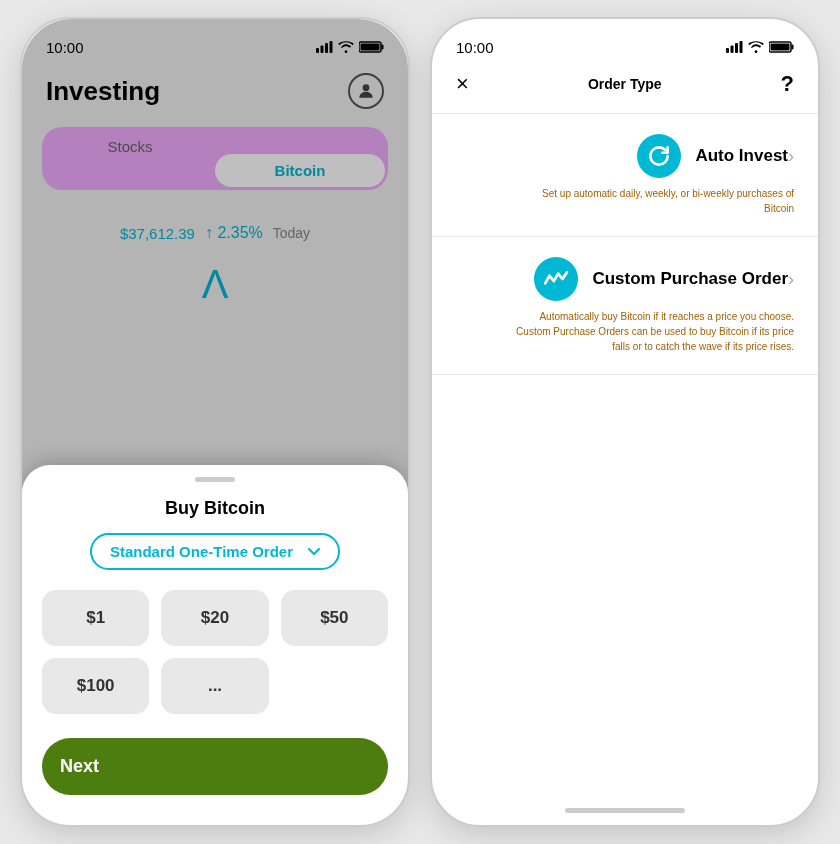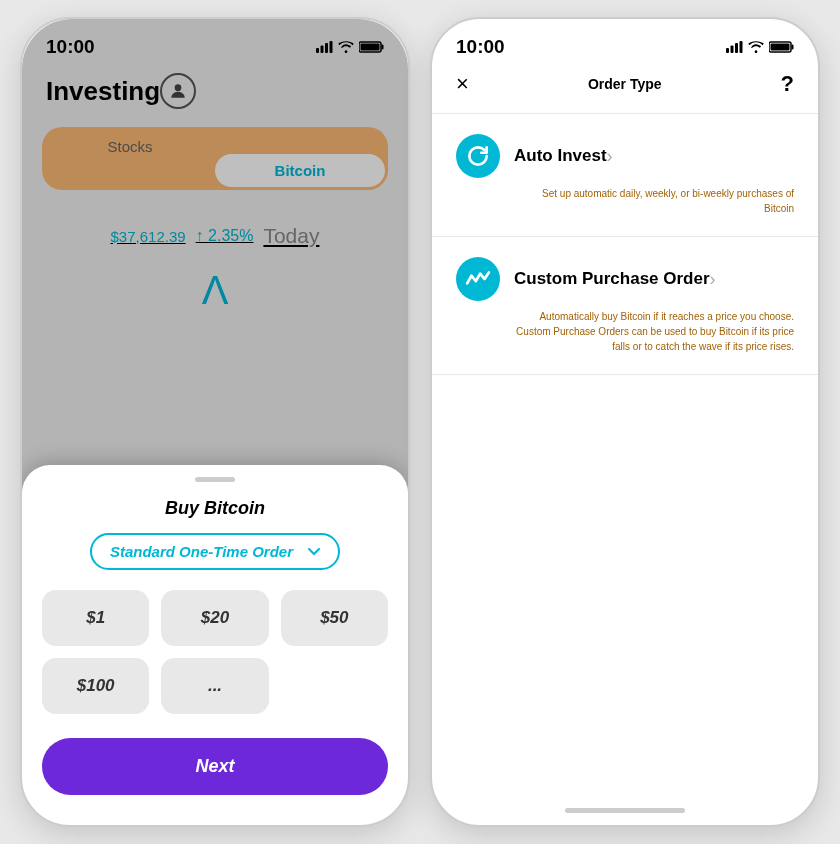--- a/index.html
+++ b/index.html
@@ -28,22 +28,22 @@
 
     
     .status-bar {
       display: flex;
       justify-content: space-between;
       align-items: center;
       padding: 12px 24px 0;
       height: 44px;
     }
     .status-time {
-      font-size: 19px;
-      font-weight: 700;
+      font-size: 15px;
+      font-weight: 400;
       color: #000;
     }
     .status-icons {
       display: flex;
       align-items: center;
       gap: 5px;
     }
     .status-icons svg {
       fill: #000;
     }
@@ -53,41 +53,42 @@
       background: #f0f0f0;
     }
     .phone-left .status-bar .status-time { color: #000; }
 
     .left-content {
       padding: 0 20px;
     }
 
     .left-header {
       display: flex;
+      justify-content: space-between;
       align-items: center;
       padding: 10px 4px;
     }
     .left-title {
       font-size: 26px;
       font-weight: 700;
       color: #000;
     }
     .profile-icon {
       width: 36px;
       height: 36px;
       border: 2px solid #555;
       border-radius: 50%;
       display: flex;
       align-items: center;
       justify-content: center;
     }
 
     .tab-bar {
       display: flex;
-      background: #fdba74;
+      background: #f0abfc;
       border-radius: 20px;
       padding: 3px;
       margin: 8px 0;
     }
     .tab-item {
       flex: 1;
       text-align: center;
       padding: 8px 0;
       border-radius: 18px;
       font-size: 15px;
@@ -108,34 +109,33 @@
       font-size: 40px;
       font-weight: 700;
       color: #000;
     }
     .price-meta {
       display: flex;
       justify-content: center;
       align-items: center;
       gap: 10px;
       margin-top: 6px;
-      text-decoration: underline;
     }
     .btc-price {
       color: #00b8d4;
       font-size: 15px;
       font-weight: 500;
     }
     .change-pct {
       color: #00b8d4;
       font-size: 16px;
     }
     .period {
       color: #888;
-      font-size: 21px;
+      font-size: 14px;
     }
 
     
     .dim-overlay {
       position: absolute;
       top: 0;
       left: 0;
       right: 0;
       bottom: 0;
       background: rgba(0,0,0,0.25);
@@ -148,21 +148,20 @@
     .bottom-sheet {
       position: absolute;
       bottom: 0;
       left: 0;
       right: 0;
       background: #fff;
       border-radius: 28px 28px 0 0;
       padding: 0 20px 30px;
       z-index: 10;
       box-shadow: 0 -4px 20px rgba(0,0,0,0.2);
-      font-style: italic;
     }
     .sheet-handle {
       width: 40px;
       height: 5px;
       background: #ccc;
       border-radius: 3px;
       margin: 12px auto 16px;
     }
     .sheet-title {
       text-align: center;
@@ -199,25 +198,25 @@
       border-radius: 14px;
       padding: 18px 10px;
       text-align: center;
       font-size: 17px;
       font-weight: 600;
       color: #333;
       cursor: pointer;
     }
 
     .next-btn {
-      background: #6d28d9;
+      background: #4d7c0f;
       color: #fff;
       border-radius: 30px;
       padding: 18px;
-      text-align: center;
+      text-align: left;
       font-size: 18px;
       font-weight: 600;
       cursor: pointer;
       width: 100%;
     }
     .chart-logo {
       font-size: 40px;
       color: #00b8d4;
       margin-top: 10px;
       text-align: center;
@@ -255,21 +254,21 @@
       font-weight: 600;
     }
 
     .order-option {
       padding: 20px 24px;
       border-bottom: 1px solid #e8e8e8;
     }
     .option-row {
       display: flex;
       align-items: center;
-      justify-content: flex-start;
+      justify-content: flex-end;
       margin-bottom: 8px;
     }
     .option-left {
       display: flex;
       align-items: center;
       gap: 14px;
     }
     .option-icon {
       width: 44px;
       height: 44px;

